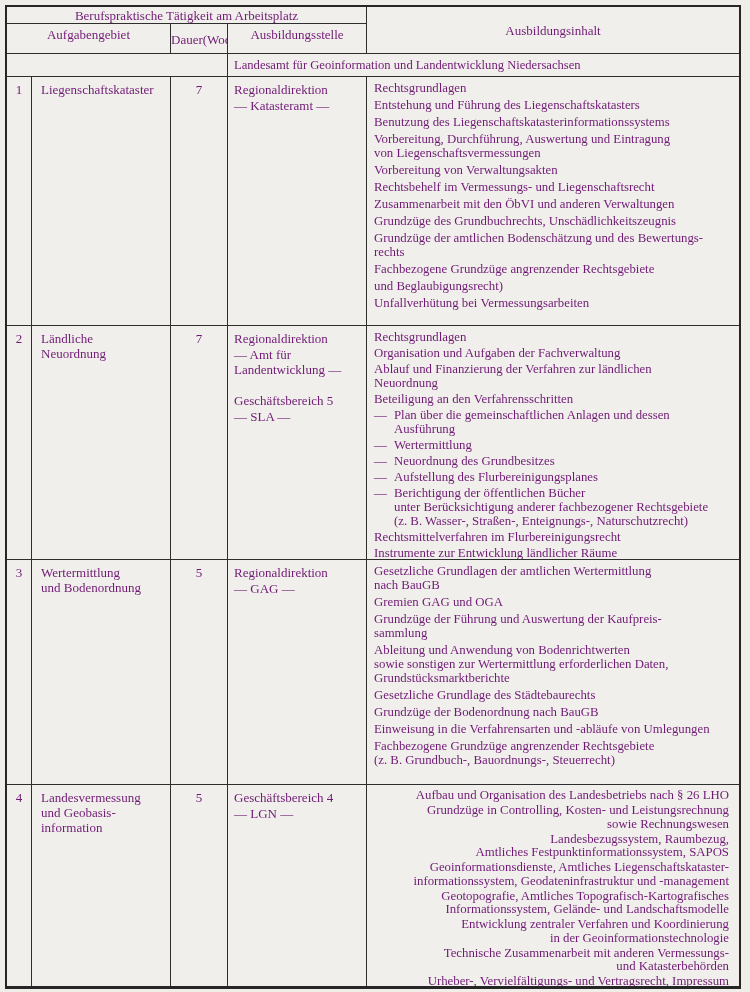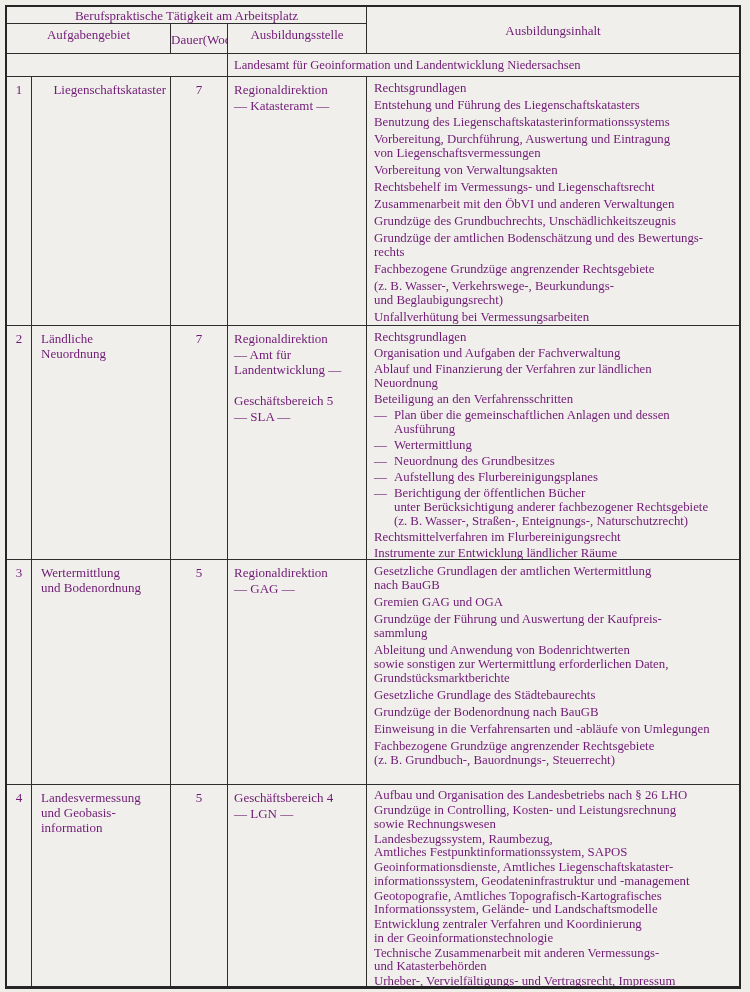--- a/index.html
+++ b/index.html
@@ -61,21 +61,21 @@
     <div class="cell h dauer-h" style="grid-column:3;grid-row:2;">
       <div>Dauer</div>
       <div>(Wochen)</div>
     </div>
     <div class="cell h top" style="grid-column:4;grid-row:2;">Ausbildungsstelle</div>
 
     <div class="cell" style="grid-column:1/4;grid-row:3;"></div>
     <div class="cell agency norb" style="grid-column:4/6;grid-row:3;">Landesamt für Geoinformation und Landentwicklung Niedersachsen</div>
 
   <div class="cell num" style="grid-area: 4 / 1;">1</div>
-      <div class="cell aufg" style="grid-area: 4 / 2; text-align: right;">
+      <div class="cell aufg" style="grid-area: 4 / 2;">
         <div class="aline">Liegenschaftskataster</div>
       </div>
       <div class="cell dauerc" style="grid-area: 4 / 3;">7</div>
       <div class="cell stelle" style="grid-area: 4 / 4;">
         <div class="sline">Regionaldirektion</div>
         <div class="sline">— Katasteramt —</div>
       </div>
       <div class="cell inhalt norb s1" style="grid-area: 4 / 5;">
         <div class="item">
           <div class="iline">Rechtsgrundlagen</div>
@@ -103,21 +103,20 @@
           <div class="iline">Grundzüge des Grundbuchrechts, Unschädlichkeitszeugnis</div>
         </div>
         <div class="item">
           <div class="iline">Grundzüge der amtlichen Bodenschätzung und des Bewertungs-</div>
           <div class="iline">rechts</div>
         </div>
         <div class="item">
           <div class="iline">Fachbezogene Grundzüge angrenzender Rechtsgebiete</div>
         </div>
         <div class="item">
-          <div class="iline">(z. B. Wasser-, Verkehrswege-, Beurkundungs-</div>
           <div class="iline">und Beglaubigungsrecht)</div>
         </div>
         <div class="item">
           <div class="iline">Unfallverhütung bei Vermessungsarbeiten</div>
         </div>
       </div>
       <div class="cell num" style="grid-area: 5 / 1;">2</div>
       <div class="cell aufg" style="grid-area: 5 / 2;">
         <div class="aline">Ländliche</div>
         <div class="aline">Neuordnung</div>
@@ -220,21 +219,21 @@
       <div class="cell aufg nobb" style="grid-area: 7 / 2;">
         <div class="aline">Landesvermessung</div>
         <div class="aline">und Geobasis-</div>
         <div class="aline">information</div>
       </div>
       <div class="cell dauerc nobb" style="grid-area: 7 / 3;">5</div>
       <div class="cell stelle nobb" style="grid-area: 7 / 4;">
         <div class="sline">Geschäftsbereich 4</div>
         <div class="sline">— LGN —</div>
       </div>
-      <div class="cell inhalt norb s4 nobb" style="grid-area: 7 / 5;">
+      <div class="cell inhalt norb s4 nobb" style="grid-area: 7 / 5; text-align: right;">
         <div class="item">
           <div class="iline">Aufbau und Organisation des Landesbetriebs nach § 26 LHO</div>
         </div>
         <div class="item">
           <div class="iline">Grundzüge in Controlling, Kosten- und Leistungsrechnung</div>
           <div class="iline">sowie Rechnungswesen</div>
         </div>
         <div class="item">
           <div class="iline">Landesbezugssystem, Raumbezug,</div>
           <div class="iline">Amtliches Festpunktinformationssystem, SAPOS</div>

